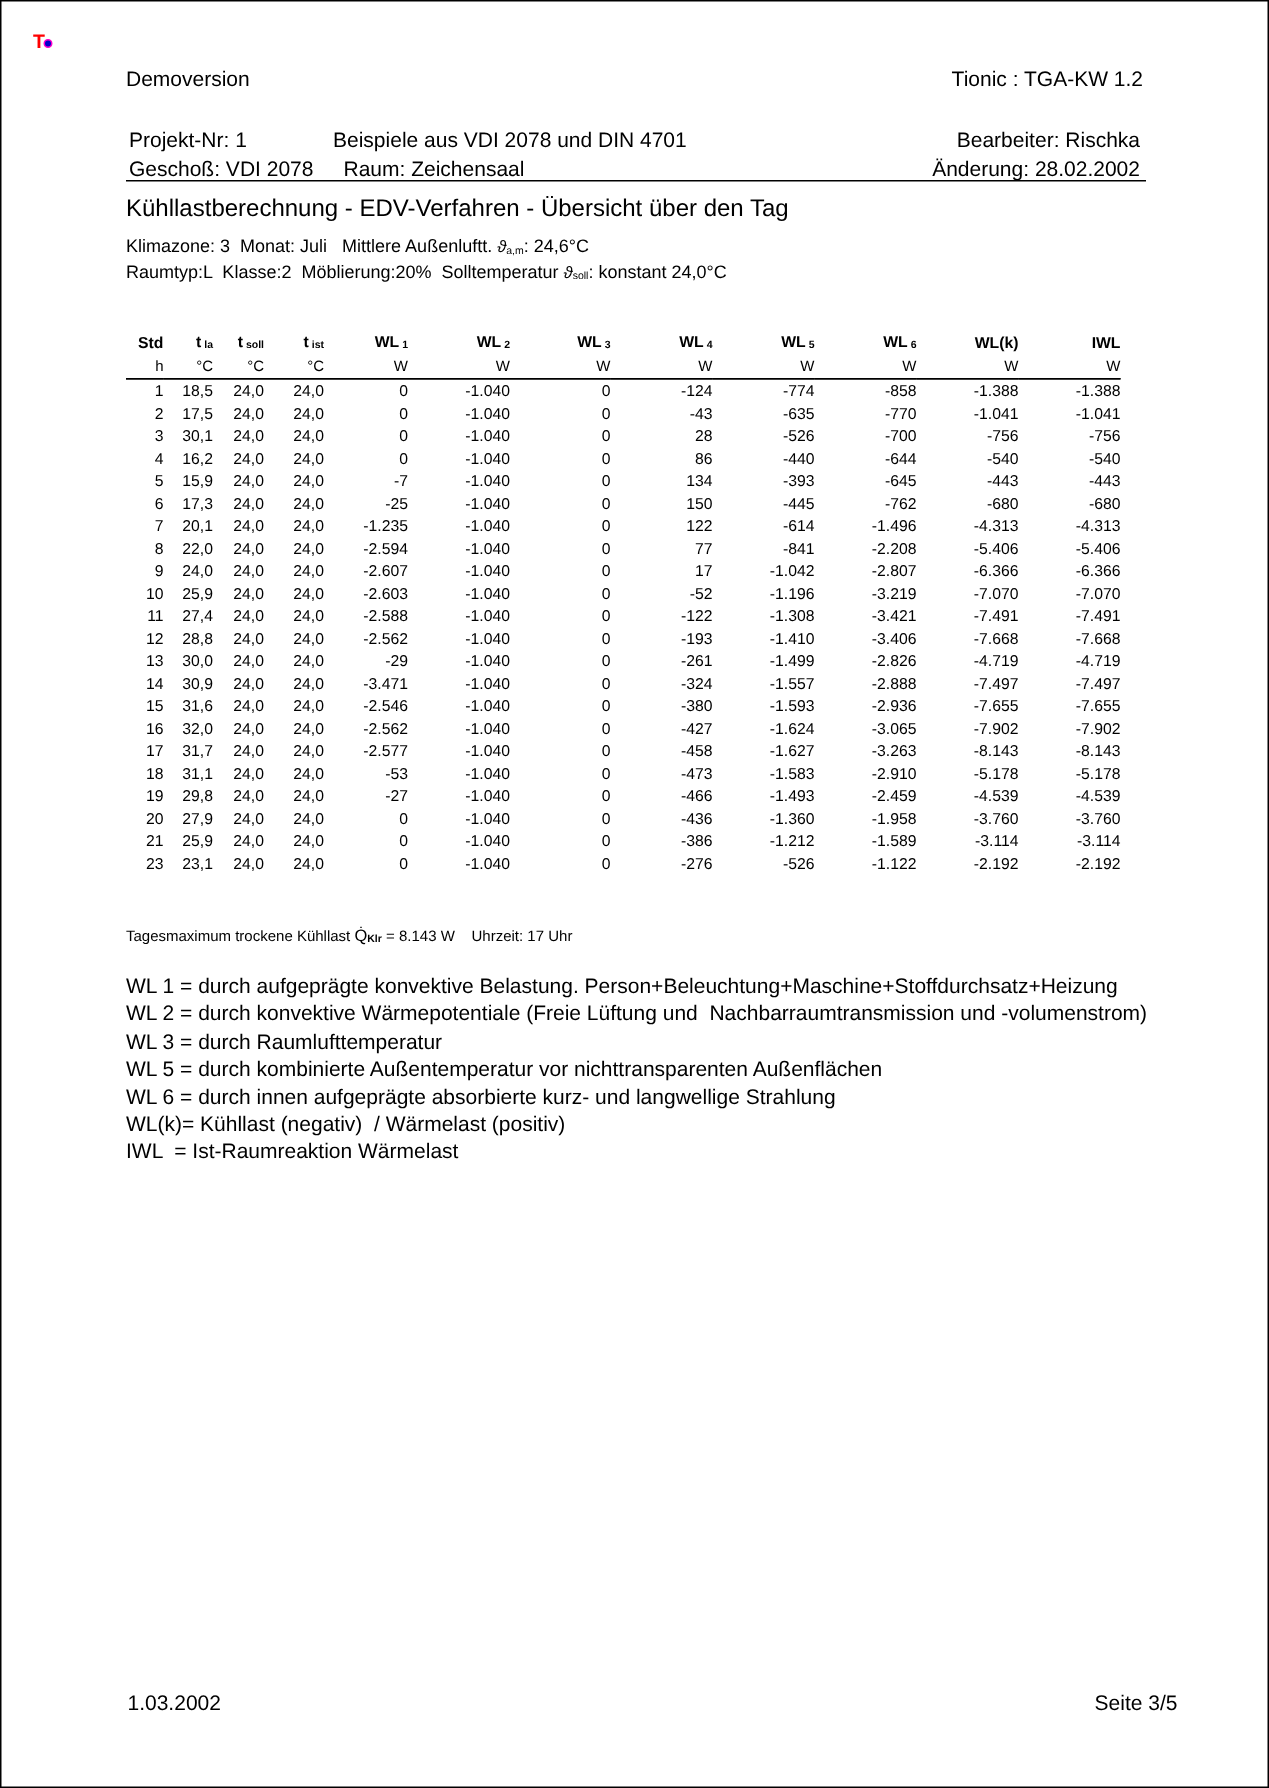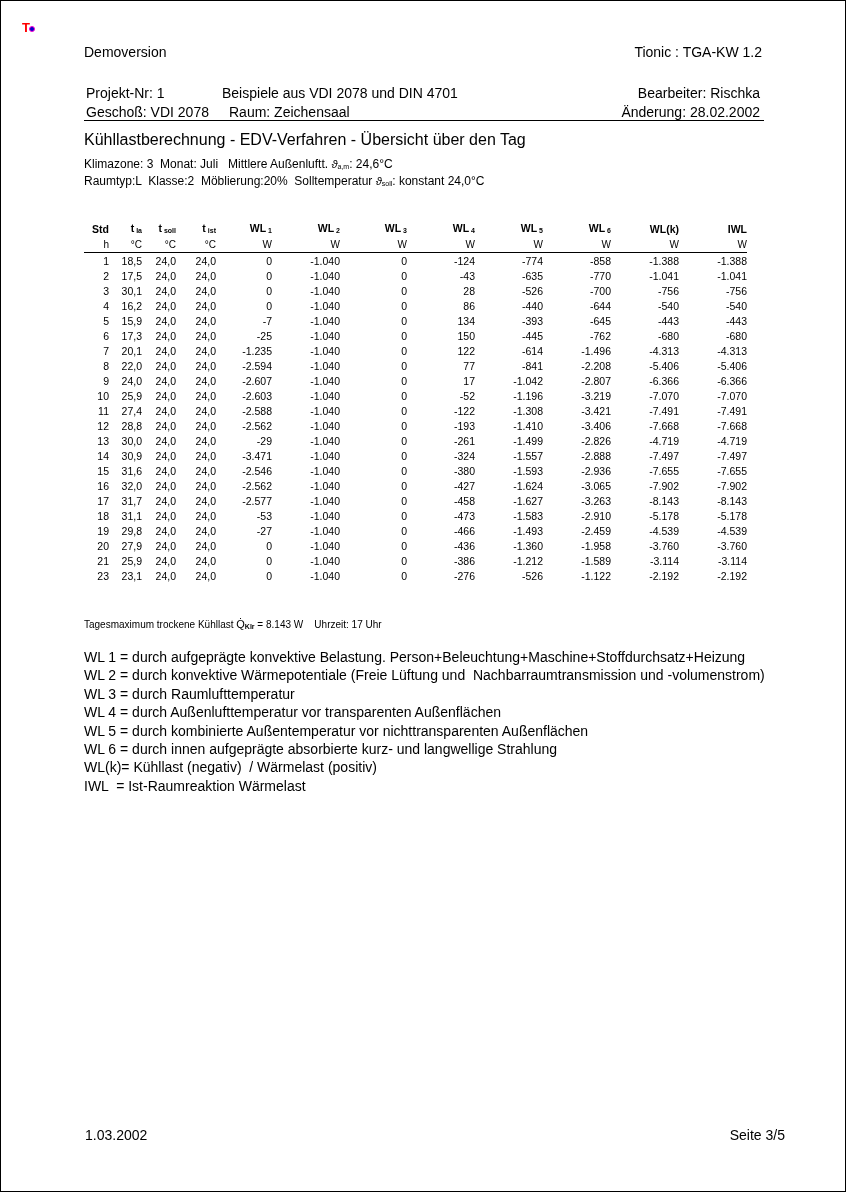--- a/index.html
+++ b/index.html
@@ -414,21 +414,20 @@
   </table>
 
   <div class="abs" style="left:83px; top:617px; font-size:10px;">
     <span style="white-space:pre;">Tagesmaximum trockene Kühllast </span><span style="font-size:11px;">Q̇</span><span class="sub" style="font-weight:bold;">Klr</span><span style="white-space:pre;"> = 8.143 W    Uhrzeit: 17 Uhr</span>
   </div>
 
   <div class="legend">
     <div>WL 1 = durch aufgeprägte konvektive Belastung. Person+Beleuchtung+Maschine+Stoffdurchsatz+Heizung</div>
     <div>WL 2 = durch konvektive Wärmepotentiale (Freie Lüftung und  Nachbarraumtransmission und -volumenstrom)</div>
     <div>WL 3 = durch Raumlufttemperatur</div>
-    <div>WL 4 = durch Außenlufttemperatur vor transparenten Außenflächen</div>
     <div>WL 5 = durch kombinierte Außentemperatur vor nichttransparenten Außenflächen</div>
     <div>WL 6 = durch innen aufgeprägte absorbierte kurz- und langwellige Strahlung</div>
     <div>WL(k)= Kühllast (negativ)  / Wärmelast (positiv)</div>
     <div>IWL  = Ist-Raumreaktion Wärmelast</div>
   </div>
 
   <div class="abs f14" style="left:84px; top:1126px;">1.03.2002</div>
   <div class="abs f14 right" style="right:60px; top:1126px;text-align:center;">Seite 3/5</div>
 </div>
 

